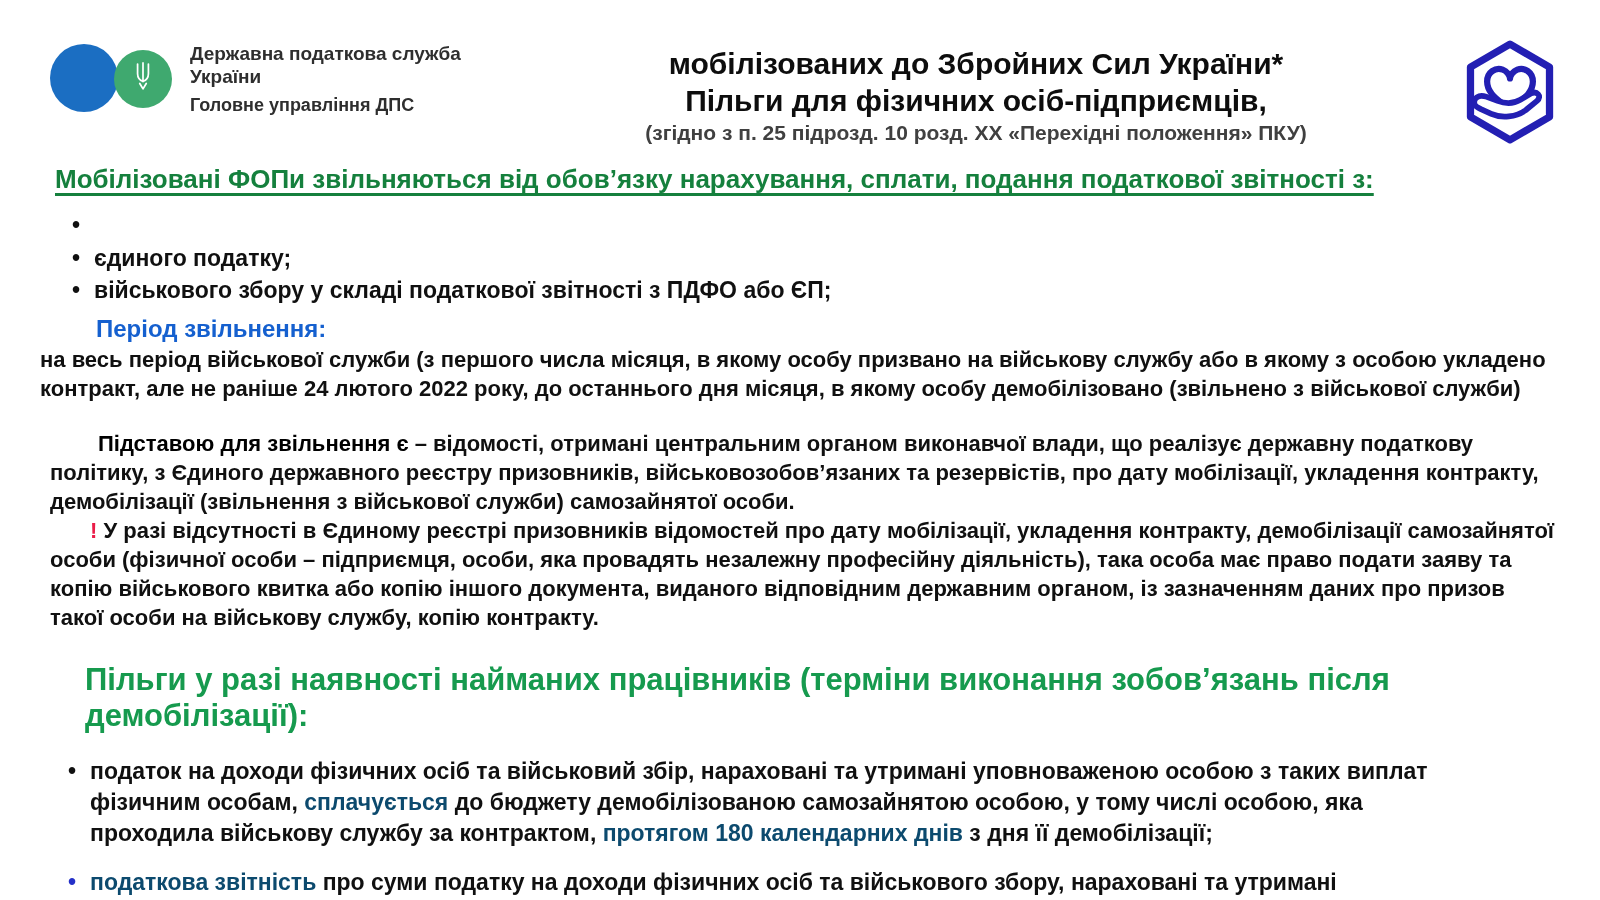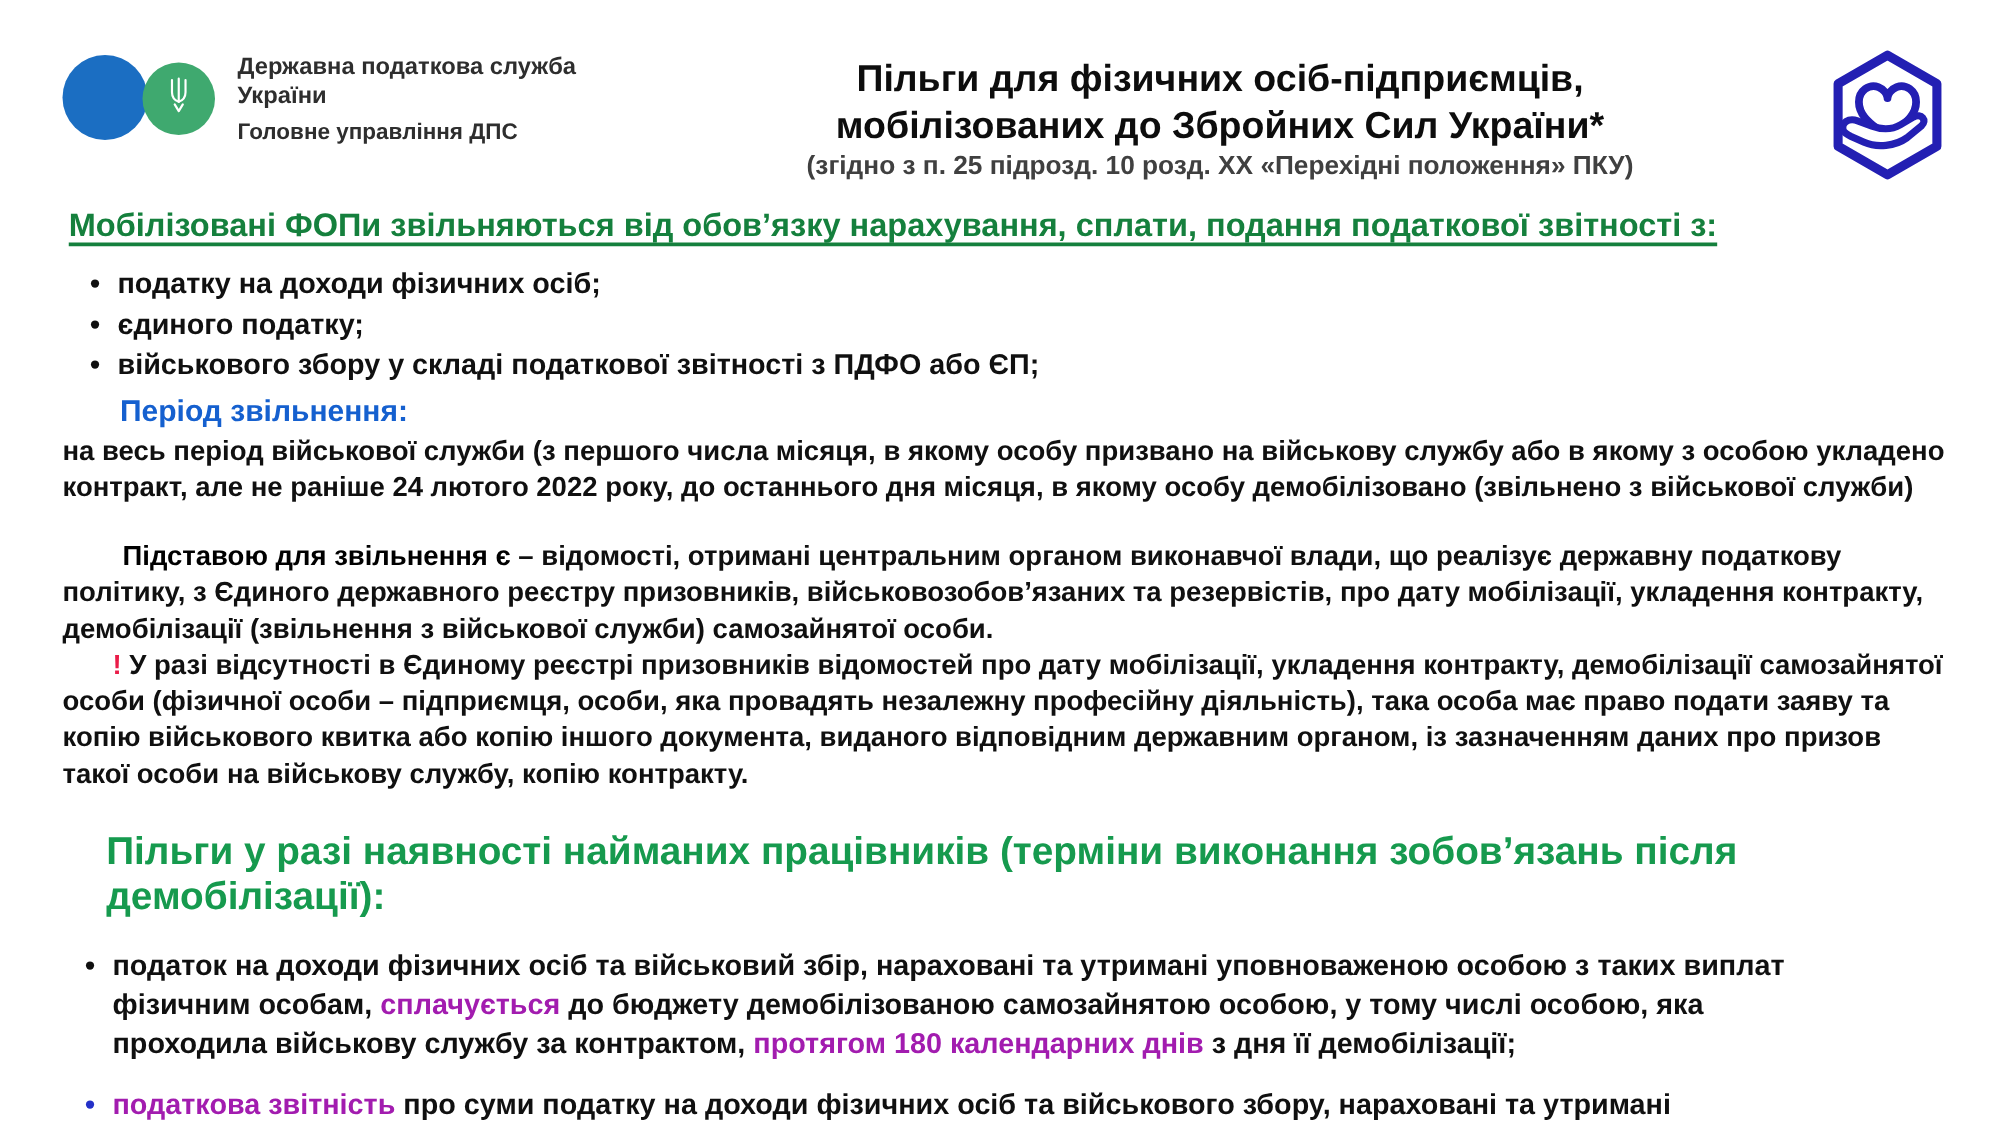--- a/index.html
+++ b/index.html
@@ -24,25 +24,25 @@
   .hex-wrap{flex:0 0 auto;width:104px;margin-left:6px;}
   
   .main-heading{
     margin:16px 28px 0 55px;font-size:26px;white-space:nowrap;
     color:#15803d;text-decoration:underline;text-decoration-thickness:2.5px;text-underline-offset:5px;
   }
   .top-list{margin:14px 0 0 72px;font-size:23px;line-height:1.42;}
   .top-list .li{display:flex;}
   .dot{width:22px;flex:0 0 auto;font-size:23px;}
   .sec-heading-blue{margin:8px 0 0 96px;font-size:24px;color:#1560cf;}
-  .period-body{margin:3px 42px 0 50px;font-size:22px;line-height:1.3;}
+  .period-body{margin:3px 42px 0 40px;font-size:22px;line-height:1.3;}
   .basis-para{margin:26px 42px 0 50px;font-size:22px;line-height:1.32;text-indent:48px;}
   .warning-para{margin:0 42px 0 50px;font-size:22px;line-height:1.32;text-indent:40px;}
   .blue{color:#000000;}
-  .green{color:#a21caf;}
+  .green{color:#0c4a6e;}
   .warn-mark{color:#ea1c48;}
   .benefits-heading{margin:30px 42px 0 85px;font-size:31px;color:#169a4e;}
   .benefit{display:flex;margin:22px 120px 0 68px;font-size:23px;line-height:1.34;}
   .benefit .dot{width:22px;}
   .dot-black{color:#101010;}
   .dot-blue{color:#2430c8;}
 </style>
 </head>
 <body>
 
@@ -63,42 +63,41 @@
         </span>
       </div>
     </div>
     <div class="org-text">
       <div class="org-line1">Державна податкова служба України</div>
       <div class="org-line2">Головне управління ДПС</div>
     </div>
   </div>
 
   <div class="title-block">
+    <div class="title-main">мобілізованих до Збройних Сил України*</div>
     <div class="title-main">Пільги для фізичних осіб-підприємців,</div>
-    <div class="title-main">мобілізованих до Збройних Сил України*</div>
     <div class="title-sub">(згідно з п. 25 підрозд. 10 розд. ХХ «Перехідні положення» ПКУ)</div>
   </div>
 
   <div class="hex-wrap">
     <svg width="104" height="104" viewBox="0 0 100 100" aria-hidden="true">
       <g fill="none" stroke="#231fb3" stroke-linejoin="round" stroke-linecap="round">
         <path stroke-width="7" d="M50 4 L88 26 V 74 L50 96 L12 74 V 26 Z"></path>
         <path stroke-width="6" d="M50 68 C 44 60 28 54 28 40 C 28 31 36 26 43 28.5 C 47 30 50 34 50 37 C 50 34 53 30 57 28.5 C 64 26 72 31 72 40 C 72 54 56 60 50 68 Z"></path>
         <path stroke-width="5.5" fill="#ffffff" d="M16 62 C 14 56 20 52 27 54.5 L 38 58.5 C 46 61.5 54 61 60 57.5 L 70 51.5 C 76 48.5 81 54 76 58.5 L 65 67.5 C 56 74 42 75.5 32 71 L 22 66.5 C 19 65 17 64 16 62 Z"></path>
       </g>
     </svg>
   </div>
 </div>
 
 <div class="main-heading"> Мобілізовані ФОПи звільняються від обов’язку нарахування, сплати, подання податкової звітності з:</div>
 
 <div class="top-list">
   <div class="li">
     <span class="dot dot-black">•</span>
-    <span>податку на доходи фізичних осіб;</span>
   </div>
   <div class="li">
     <span class="dot dot-black">•</span>
     <span>єдиного податку;</span>
   </div>
   <div class="li">
     <span class="dot dot-black">•</span>
     <span>військового збору у складі податкової звітності з ПДФО або ЄП;</span>
   </div>
 </div>

